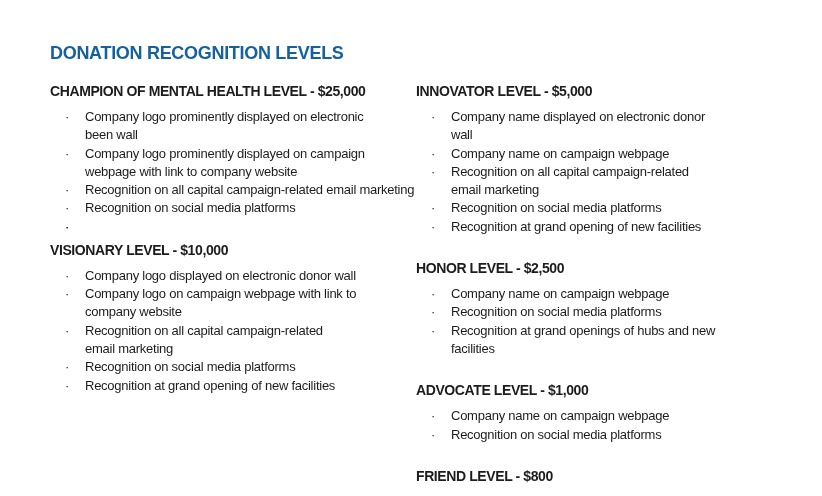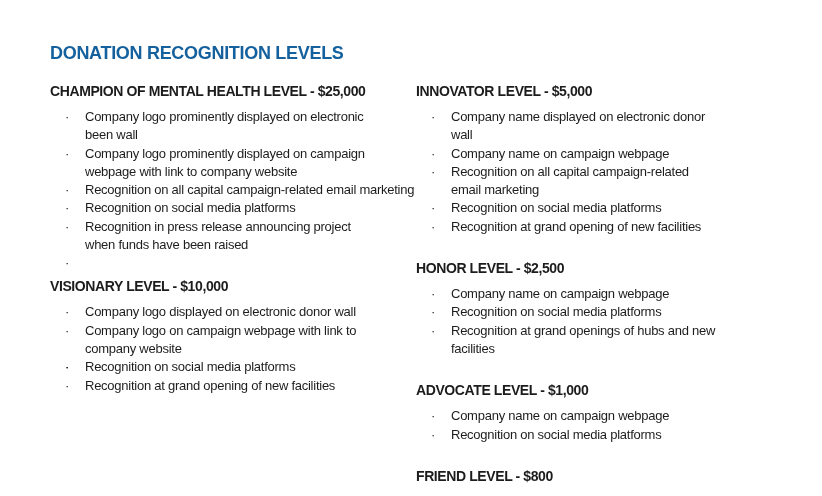--- a/index.html
+++ b/index.html
@@ -71,33 +71,33 @@
 
       <div class="section first">
         <h2 class="section-heading">CHAMPION OF MENTAL HEALTH LEVEL - $25,000</h2>
         <ul class="benefits">
           <li><span class="dot">·</span><span>Company logo prominently displayed on electronic
 been wall</span></li>
           <li><span class="dot">·</span><span>Company logo prominently displayed on campaign
 webpage with link to company website</span></li>
           <li><span class="dot">·</span><span>Recognition on all capital campaign-related email marketing</span></li>
           <li><span class="dot">·</span><span>Recognition on social media platforms</span></li>
-          <li><span class="dot">·</span><span>Recognition in press release announcing project
-when funds have been raised</span></li>
+          <li><span class="dot">·</span></li>
           <li><span class="dot">·</span></li>
         </ul>
       </div>
 
       <div class="section">
         <h2 class="section-heading">VISIONARY LEVEL - $10,000</h2>
         <ul class="benefits">
           <li><span class="dot">·</span><span>Company logo displayed on electronic donor wall</span></li>
           <li><span class="dot">·</span><span>Company logo on campaign webpage with link to
 company website</span></li>
-          <li><span class="dot">·</span></li>
+          <li><span class="dot">·</span><span>Recognition on all capital campaign-related
+email marketing</span></li>
           <li><span class="dot">·</span><span>Recognition on social media platforms</span></li>
           <li><span class="dot">·</span><span>Recognition at grand opening of new facilities</span></li>
         </ul>
       </div>
 
     </div>
 
     <div class="col col-right">
 
       <div class="section first">

